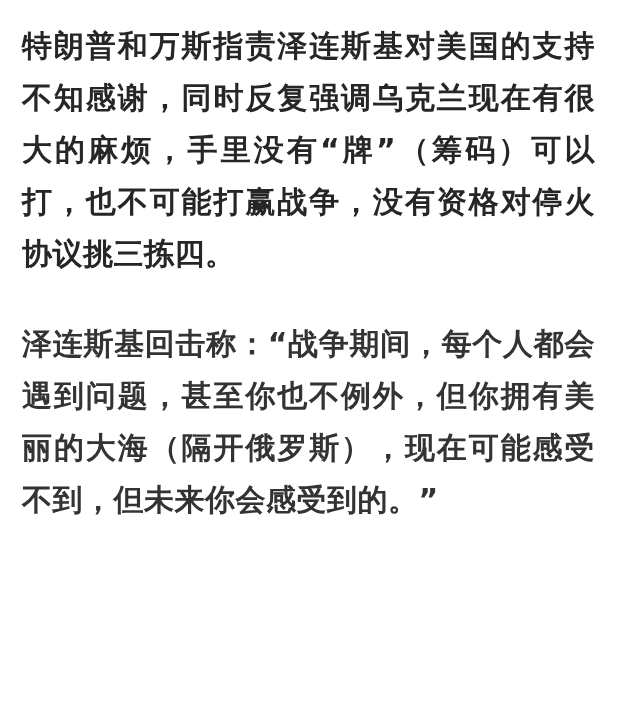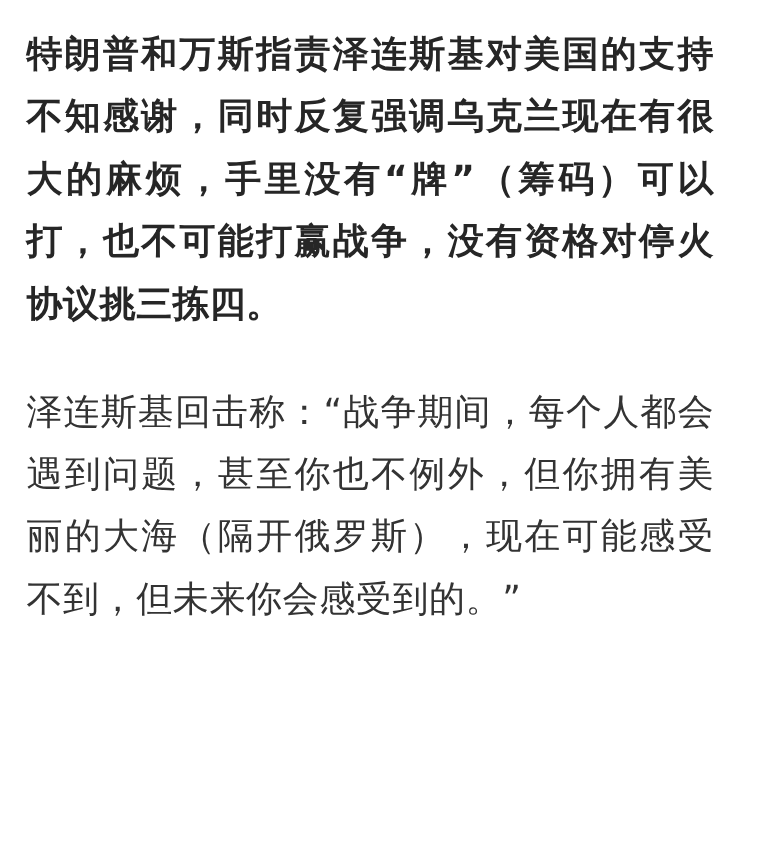--- a/index.html
+++ b/index.html
@@ -32,21 +32,21 @@
     letter-spacing: 0.5px;
     text-align: justify;
     text-justify: inter-character;
     font-weight: 600;
   }
   .para.p1 {
     font-weight: 700;
     color: #262626;
   }
   .para.p2 {
-    font-weight: 400;
+    font-weight: 700;
     color: #333333;
     margin-top: 38px;
   }
 </style>
 </head>
 <body>
 
 <div class="page">
   <div class="article">
     <p class="para p1">特朗普和万斯指责泽连斯基对美国的支持不知感谢，同时反复强调乌克兰现在有很大的麻烦，手里没有“牌”（筹码）可以打，也不可能打赢战争，没有资格对停火协议挑三拣四。</p>

